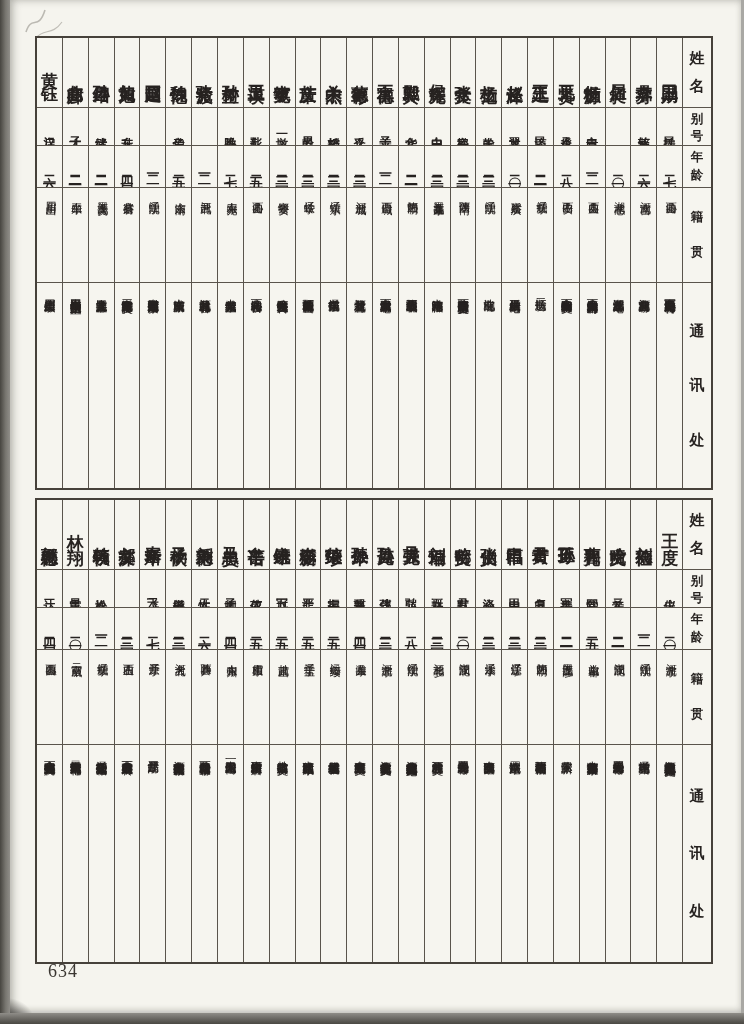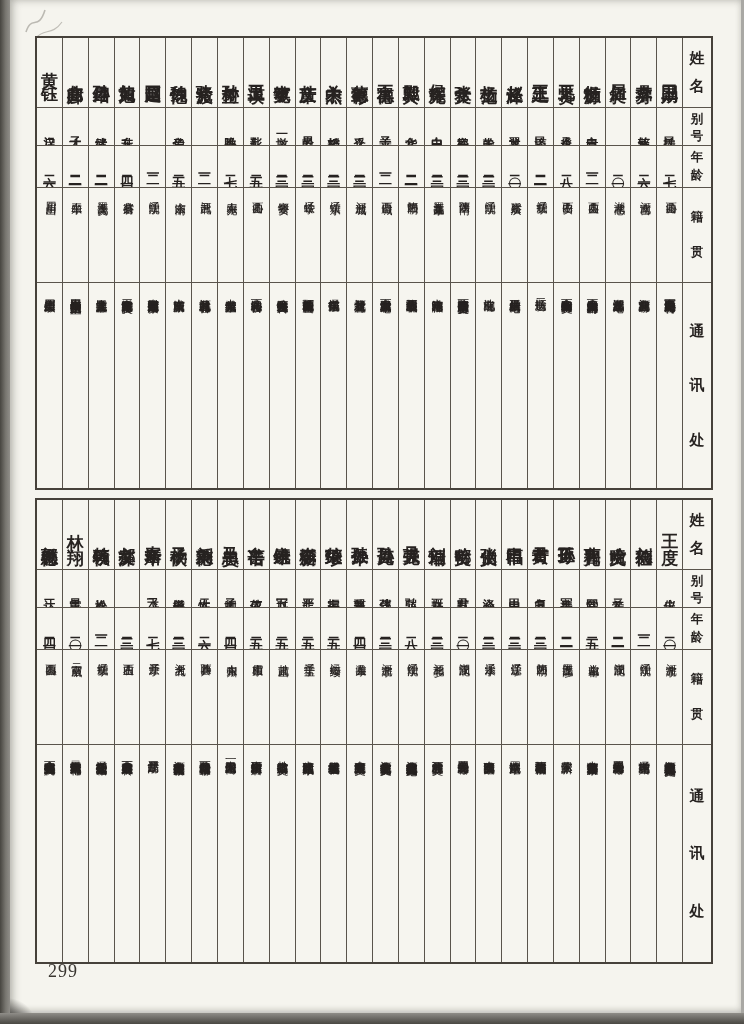--- a/index.html
+++ b/index.html
@@ -968,18 +968,18 @@
           </div>
           <div class="cell native">
             <span class="txt">山西隰县</span>
           </div>
           <div class="cell addr">
             <span class="txt">山西省隰县大麦郊镇大兴隆转</span>
           </div>
         </div>
       </div>
 
-    <div class="page-number">299</div>
+    <div class="page-number">634</div>
   </div>
   <div class="corner-smudge"></div>
   <div class="edge-left"></div>
   <div class="edge-bottom"></div>
 </div>
 
 </body></html>

